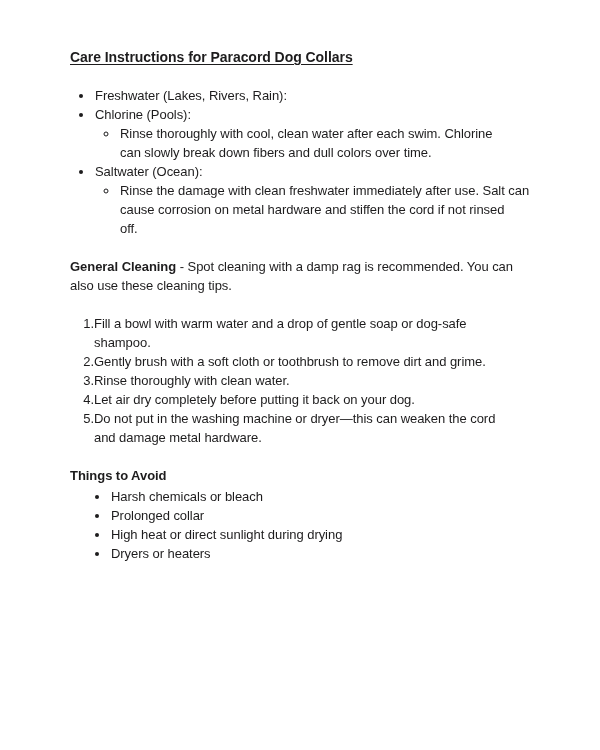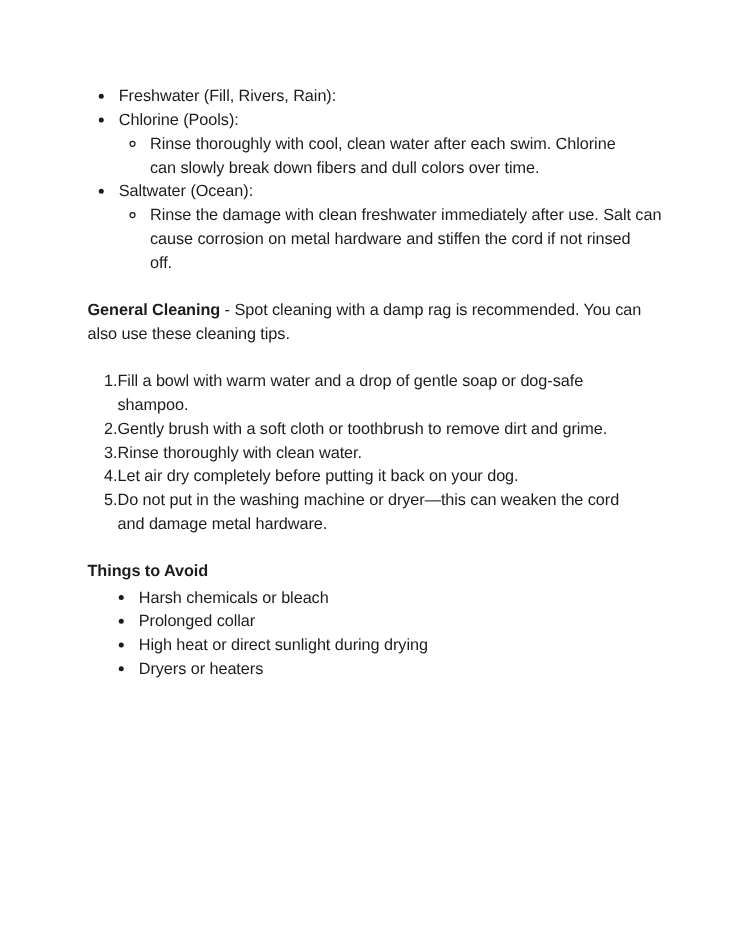--- a/index.html
+++ b/index.html
@@ -68,25 +68,26 @@
   }
   ul.avoid > li { padding-left: 1px; margin-left: 16px; }
 
   .heading-line { margin: 19px 0 0 0; font-weight: 700; }
 </style>
 </head>
 <body>
 
 <div class="doc">
 
+  <h1 class="doc-title">Care Instructions for Paracord Dog Collars</h1>
 
 
 
   <ul class="l1">
-    <li><span>Freshwater (Fill, Rivers, Rain):</span></li>
+    <li><span>Freshwater (Lakes, Rivers, Rain):</span></li>
     <li><span>Chlorine (Pools):</span><ul class="sub">
           <li class="ml">Rinse thoroughly with cool, clean water after each swim. Chlorine
 can slowly break down fibers and dull colors over time.</li>
         </ul></li>
     <li><span>Saltwater (Ocean):</span><ul class="sub">
           <li class="ml">Rinse the damage with clean freshwater immediately after use. Salt can
 cause corrosion on metal hardware and stiffen the cord if not rinsed
 off.</li>
         </ul></li>
   </ul>

